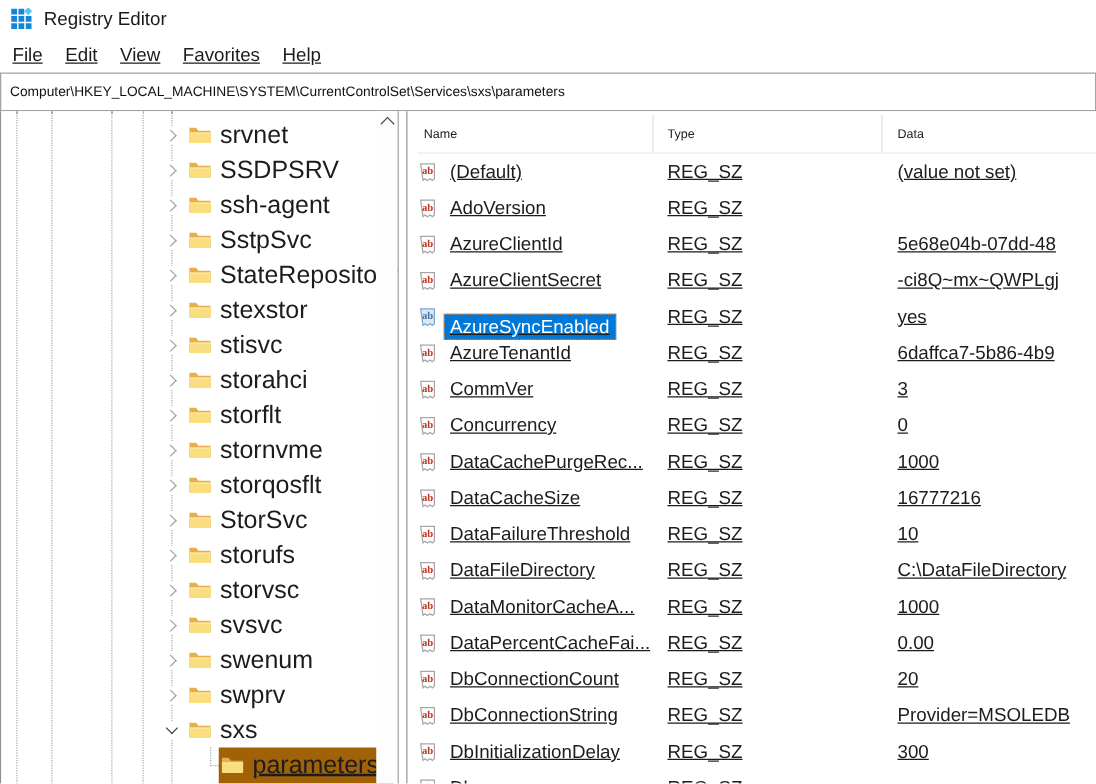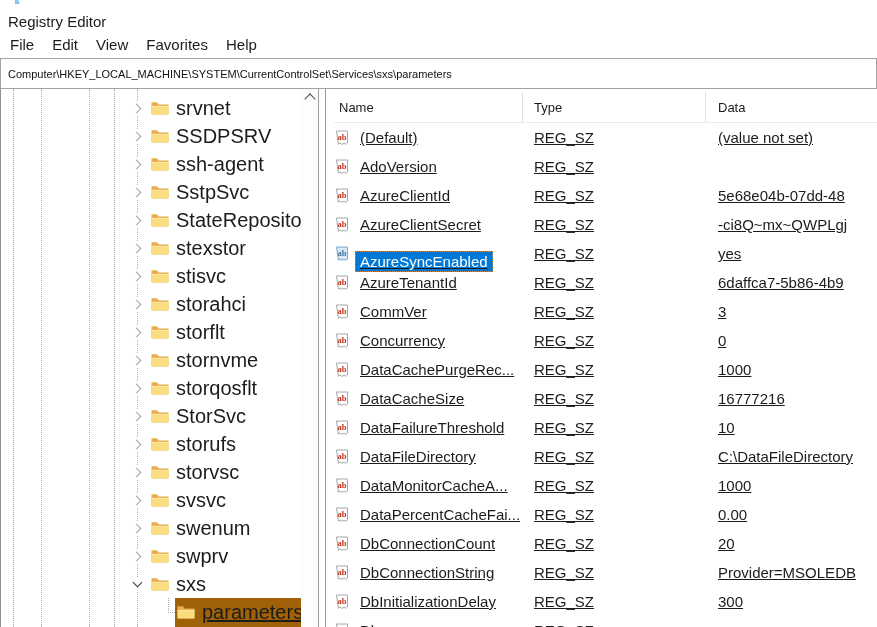--- a/index.html
+++ b/index.html
@@ -1,27 +1,27 @@
 <!DOCTYPE html>
 <html><head>
 <meta charset="utf-8">
 <style>
   * { margin:0; padding:0; box-sizing:border-box; }
   html,body { background:#fff; }
   body { font-family:"Liberation Sans","DejaVu Sans",sans-serif; color:#1c1c1c; }
   .window { position:relative; width:877px; height:627px; background:#fff; overflow:hidden; }
 
   
-  .titlebar { height:30px; display:flex; align-items:flex-start; padding-left:8px; gap:9px;flex-direction:column; }
+  .titlebar { height:30px; display:flex; align-items:center; padding-left:8px; gap:9px; }
   .titlebar .apptitle { font-size:15px; color:#1b1b1b; white-space:nowrap; }
   .appicon { width:18px; height:18px; display:block; }
 
   
   .menubar { height:28px; display:flex; align-items:center; font-size:15px; padding-left:1px; }
-  .menu-item { padding:4px 9px; cursor:default; white-space:nowrap; }
+  .menu-item { padding:4px 9px; cursor:default; white-space:nowrap;text-decoration:underline; }
 
   
   .addressbar { height:31px; border:1px solid #a3a3a3; display:flex; align-items:center; }
   .addressbar input { width:100%; height:100%; border:0; outline:0; font-family:inherit;
     font-size:11px; padding-left:7px; color:#111; background:transparent; }
 
   
   .body { display:flex; height:538px; border-left:1px solid #8f8f8f; }
 
   
@@ -50,21 +50,21 @@
   .scroll-up i { display:block; width:8px; height:8px; border-top:1.7px solid #4d4d4d;
     border-left:1.7px solid #4d4d4d; transform:rotate(45deg); margin-bottom:3px; }
 
   
   .splitter { width:6px; background:#fff; cursor:ew-resize; }
 
   
   .list-pane { position:relative; flex:1; border-left:1px solid #9a9a9a; overflow:hidden;
     padding:3px 0 0 8px; background:#fff; }
   .list-header { display:flex; height:31px; align-items:center; border-bottom:1px solid #ececec; }
-  .hcell { font-size:13px; color:#1b1b1b; height:100%; display:flex; align-items:center; white-space:nowrap; }
+  .hcell { font-size:10px; color:#1b1b1b; height:100%; display:flex; align-items:center; white-space:nowrap; }
   .h-name { width:189px; padding-left:5px; border-right:1px solid #e2e2e2; }
   .h-type { width:183px; padding-left:11px; border-right:1px solid #e2e2e2; }
   .h-data { flex:1; padding-left:12px; }
   .list-row { display:flex; height:29px; align-items:center; }
   .cell { font-size:15px; white-space:nowrap; overflow:hidden;text-decoration:underline; }
   .c-name { width:189px; display:flex; align-items:center; }
   .c-type { width:183px; padding-left:11px; }
   .c-data { flex:1; padding-left:12px; }
   .abicon { width:16px; height:16px; flex:0 0 16px; display:block; }
   .ab-sel { display:none; }

